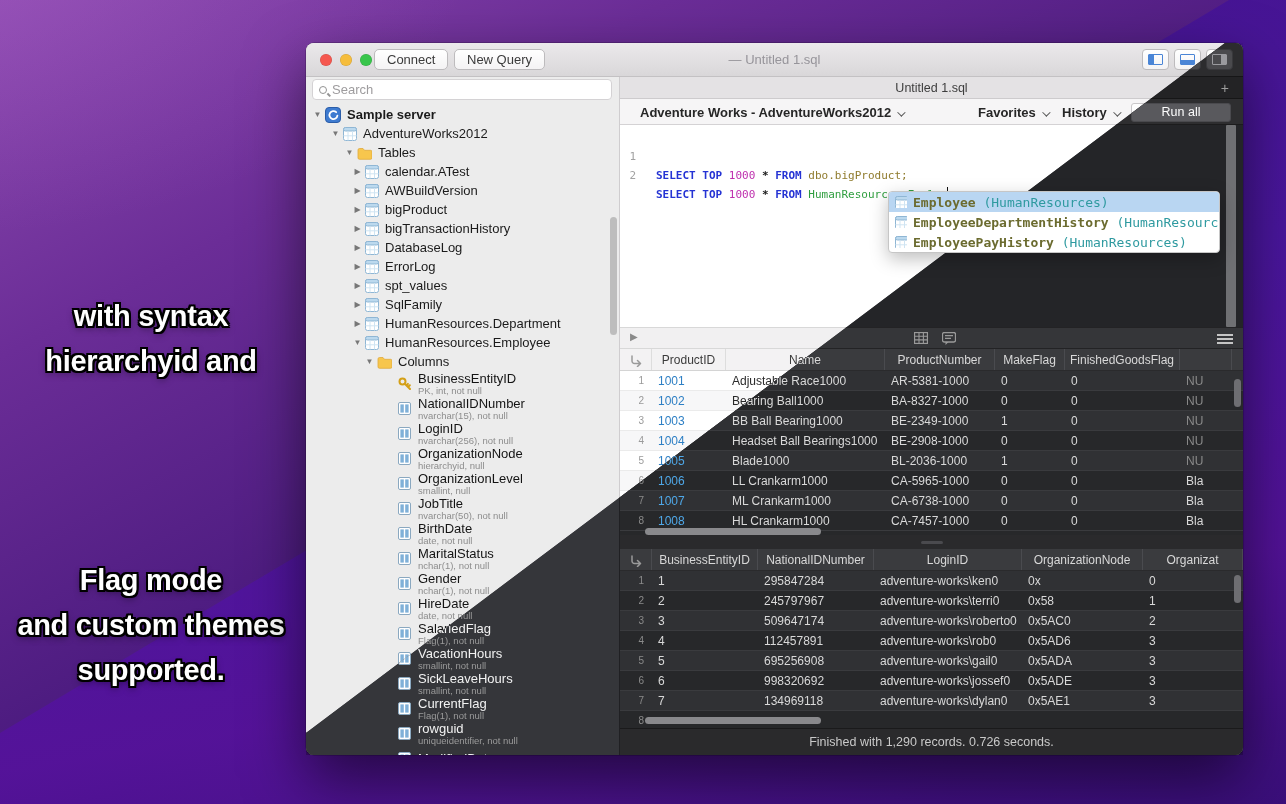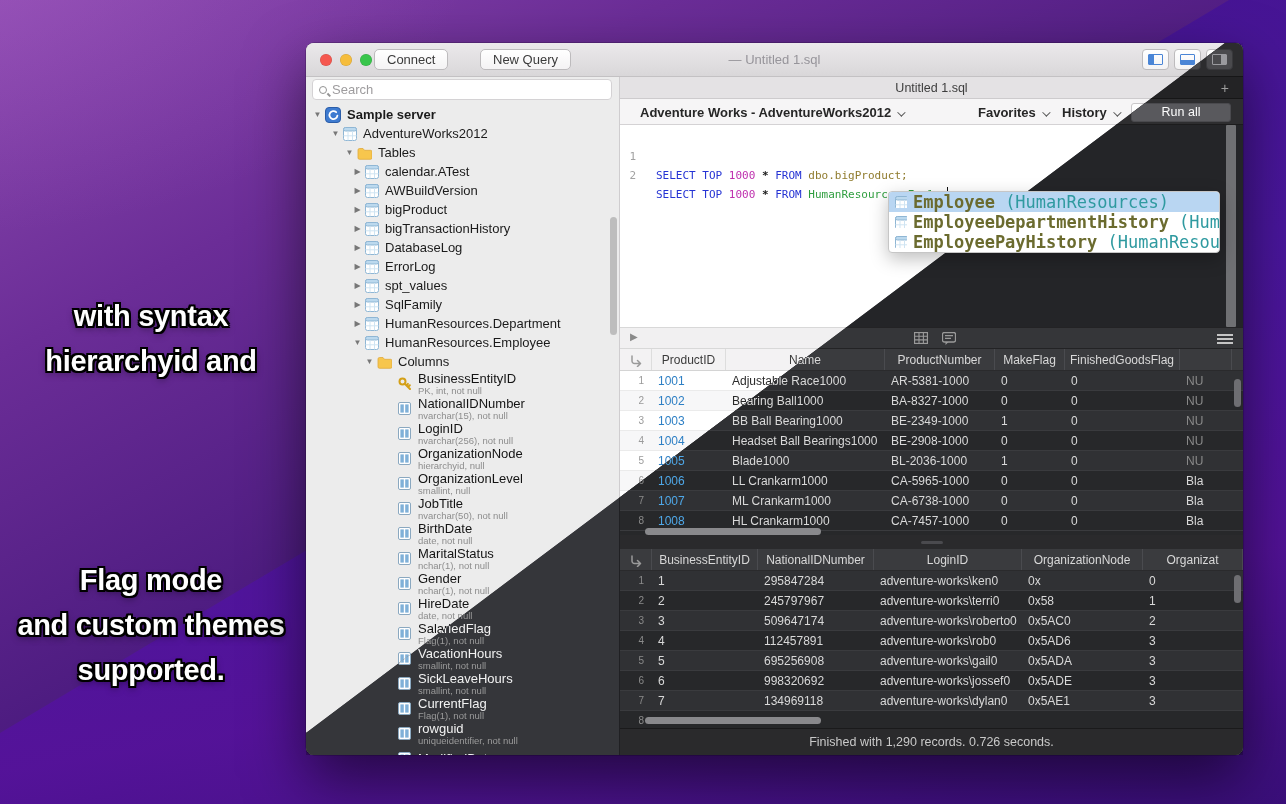--- a/index.html
+++ b/index.html
@@ -38,21 +38,21 @@
 
   
   .titlebar { position:absolute; left:0; top:0; right:0; height:34px;
     background:linear-gradient(#ebe9eb,#d9d7d9); border-bottom:1px solid #c3c1c3; }
   .tl { position:absolute; top:11px; width:12px; height:12px; border-radius:50%; }
   .tl.red { left:14px; background:#f5574f; box-shadow:inset 0 0 0 .5px rgba(0,0,0,.15);}
   .tl.yellow { left:34px; background:#f6bd3c; box-shadow:inset 0 0 0 .5px rgba(0,0,0,.15);}
   .tl.green { left:54px; background:#38c54b; box-shadow:inset 0 0 0 .5px rgba(0,0,0,.15);}
   .tb-btn { position:absolute; top:6px; height:21px; border:1px solid #bdbbbd; border-radius:5px;
     background:linear-gradient(#fff,#f4f3f4); font:13px "Liberation Sans",sans-serif; color:#3b3b3b; padding:0 12px;}
-  .tb-btn.connect { left:68px; } .tb-btn.newquery { left:148px;margin-left:26px; }
+  .tb-btn.connect { left:68px; } .tb-btn.newquery { left:148px; }
   .win-title { position:absolute; left:0; right:0; top:9px; text-align:center; color:#96949a; font-size:13px; }
   .layout-group { position:absolute; right:10px; top:6px; display:flex; gap:5px; }
   .layout-btn { width:27px; height:21px; border:1px solid #bdbbbd; border-radius:4px;
     background:linear-gradient(#fff,#f4f3f4); display:flex; align-items:center; justify-content:center; }
   .lay-ic { width:15px; height:11px; border:1.5px solid #4a85d6; border-radius:1px; position:relative; }
   .lay-ic.left::after  { content:""; position:absolute; left:0; top:0; bottom:0; width:5px; background:#4a85d6; }
   .lay-ic.bottom::after{ content:""; position:absolute; left:0; right:0; bottom:0; height:4px; background:#4a85d6; }
   .lay-ic.right::after { content:""; position:absolute; right:0; top:0; bottom:0; width:5px; background:#4a85d6; }
 
   
@@ -91,30 +91,30 @@
   .runall { position:absolute; left:511px; top:4px; width:100px; height:19px; border-radius:3px;
     background:#fdfdfd; border:1px solid #c9c7c9; color:#3a3a3a; font-size:12.5px; text-align:center; line-height:17px; }
 
   
   .editor { position:absolute; left:0; right:0; top:48px; height:202px; background:#ffffff;
     font-family:"DejaVu Sans Mono","Liberation Mono",monospace; font-size:11px; }
   .code-line { position:absolute; left:0; right:0; height:19px; line-height:19px; white-space:pre; }
   .cl1 { top:3px; } .cl2 { top:22px; }
   .lnum { position:absolute; left:0; width:16px; text-align:right; color:#a2a2a2; }
   .code { position:absolute; left:36px; }
-  .tk-kw { color:#2533d4; } .tk-num { color:#bf2fae; } .tk-op { color:#1a1a1a; font-weight:700; }
+  .tk-kw { color:#2533d4;font-weight:bold; } .tk-num { color:#bf2fae; } .tk-op { color:#1a1a1a; font-weight:700; }
   .tk-tbl { color:#8f7b2c; } .tk-schema { color:#2f9e3f; } .tk-dot { color:#1a1a1a; }
   .tk-typed { color:#2f9e3f; } .tk-ghost { color:#88c6ec; }
   .caret { display:inline-block; width:1px; height:13px; background:#111; vertical-align:-2px; }
   .ed-scroll { display:none; position:absolute; right:7px; top:0; bottom:0; width:10px; background:#6f7073; border-radius:1px; }
 
   
   .dropdown { position:absolute; left:268px; top:66px; width:332px; z-index:5;
     background:#ffffff; border:1px solid #c6c6c6; border-radius:4px; box-shadow:0 6px 18px rgba(0,0,0,.25);
-    font-family:"DejaVu Sans Mono","Liberation Mono",monospace; font-size:17px; overflow:hidden; }
+    font-family:"DejaVu Sans Mono","Liberation Mono",monospace; font-size:13px; overflow:hidden; }
   .dd-row { height:20px; display:flex; align-items:center; padding:0 6px; white-space:pre; }
   .dd-row.sel { background:#b9d6f2; }
   .dd-ic { flex:none; margin-right:6px; display:flex; }
   .dd-name { color:#6b6b2f; font-weight:700; }
   .dd-schema { color:#2f9aa0; }
 
   
   .rtoolbar { position:absolute; left:0; right:0; top:250px; height:22px; background:#f1f0f1;
     border-top:1px solid #d8d8d8; border-bottom:1px solid #d8d8d8; }
   .play { position:absolute; left:10px; top:3px; font-size:10px; color:#8a8a8a; }

